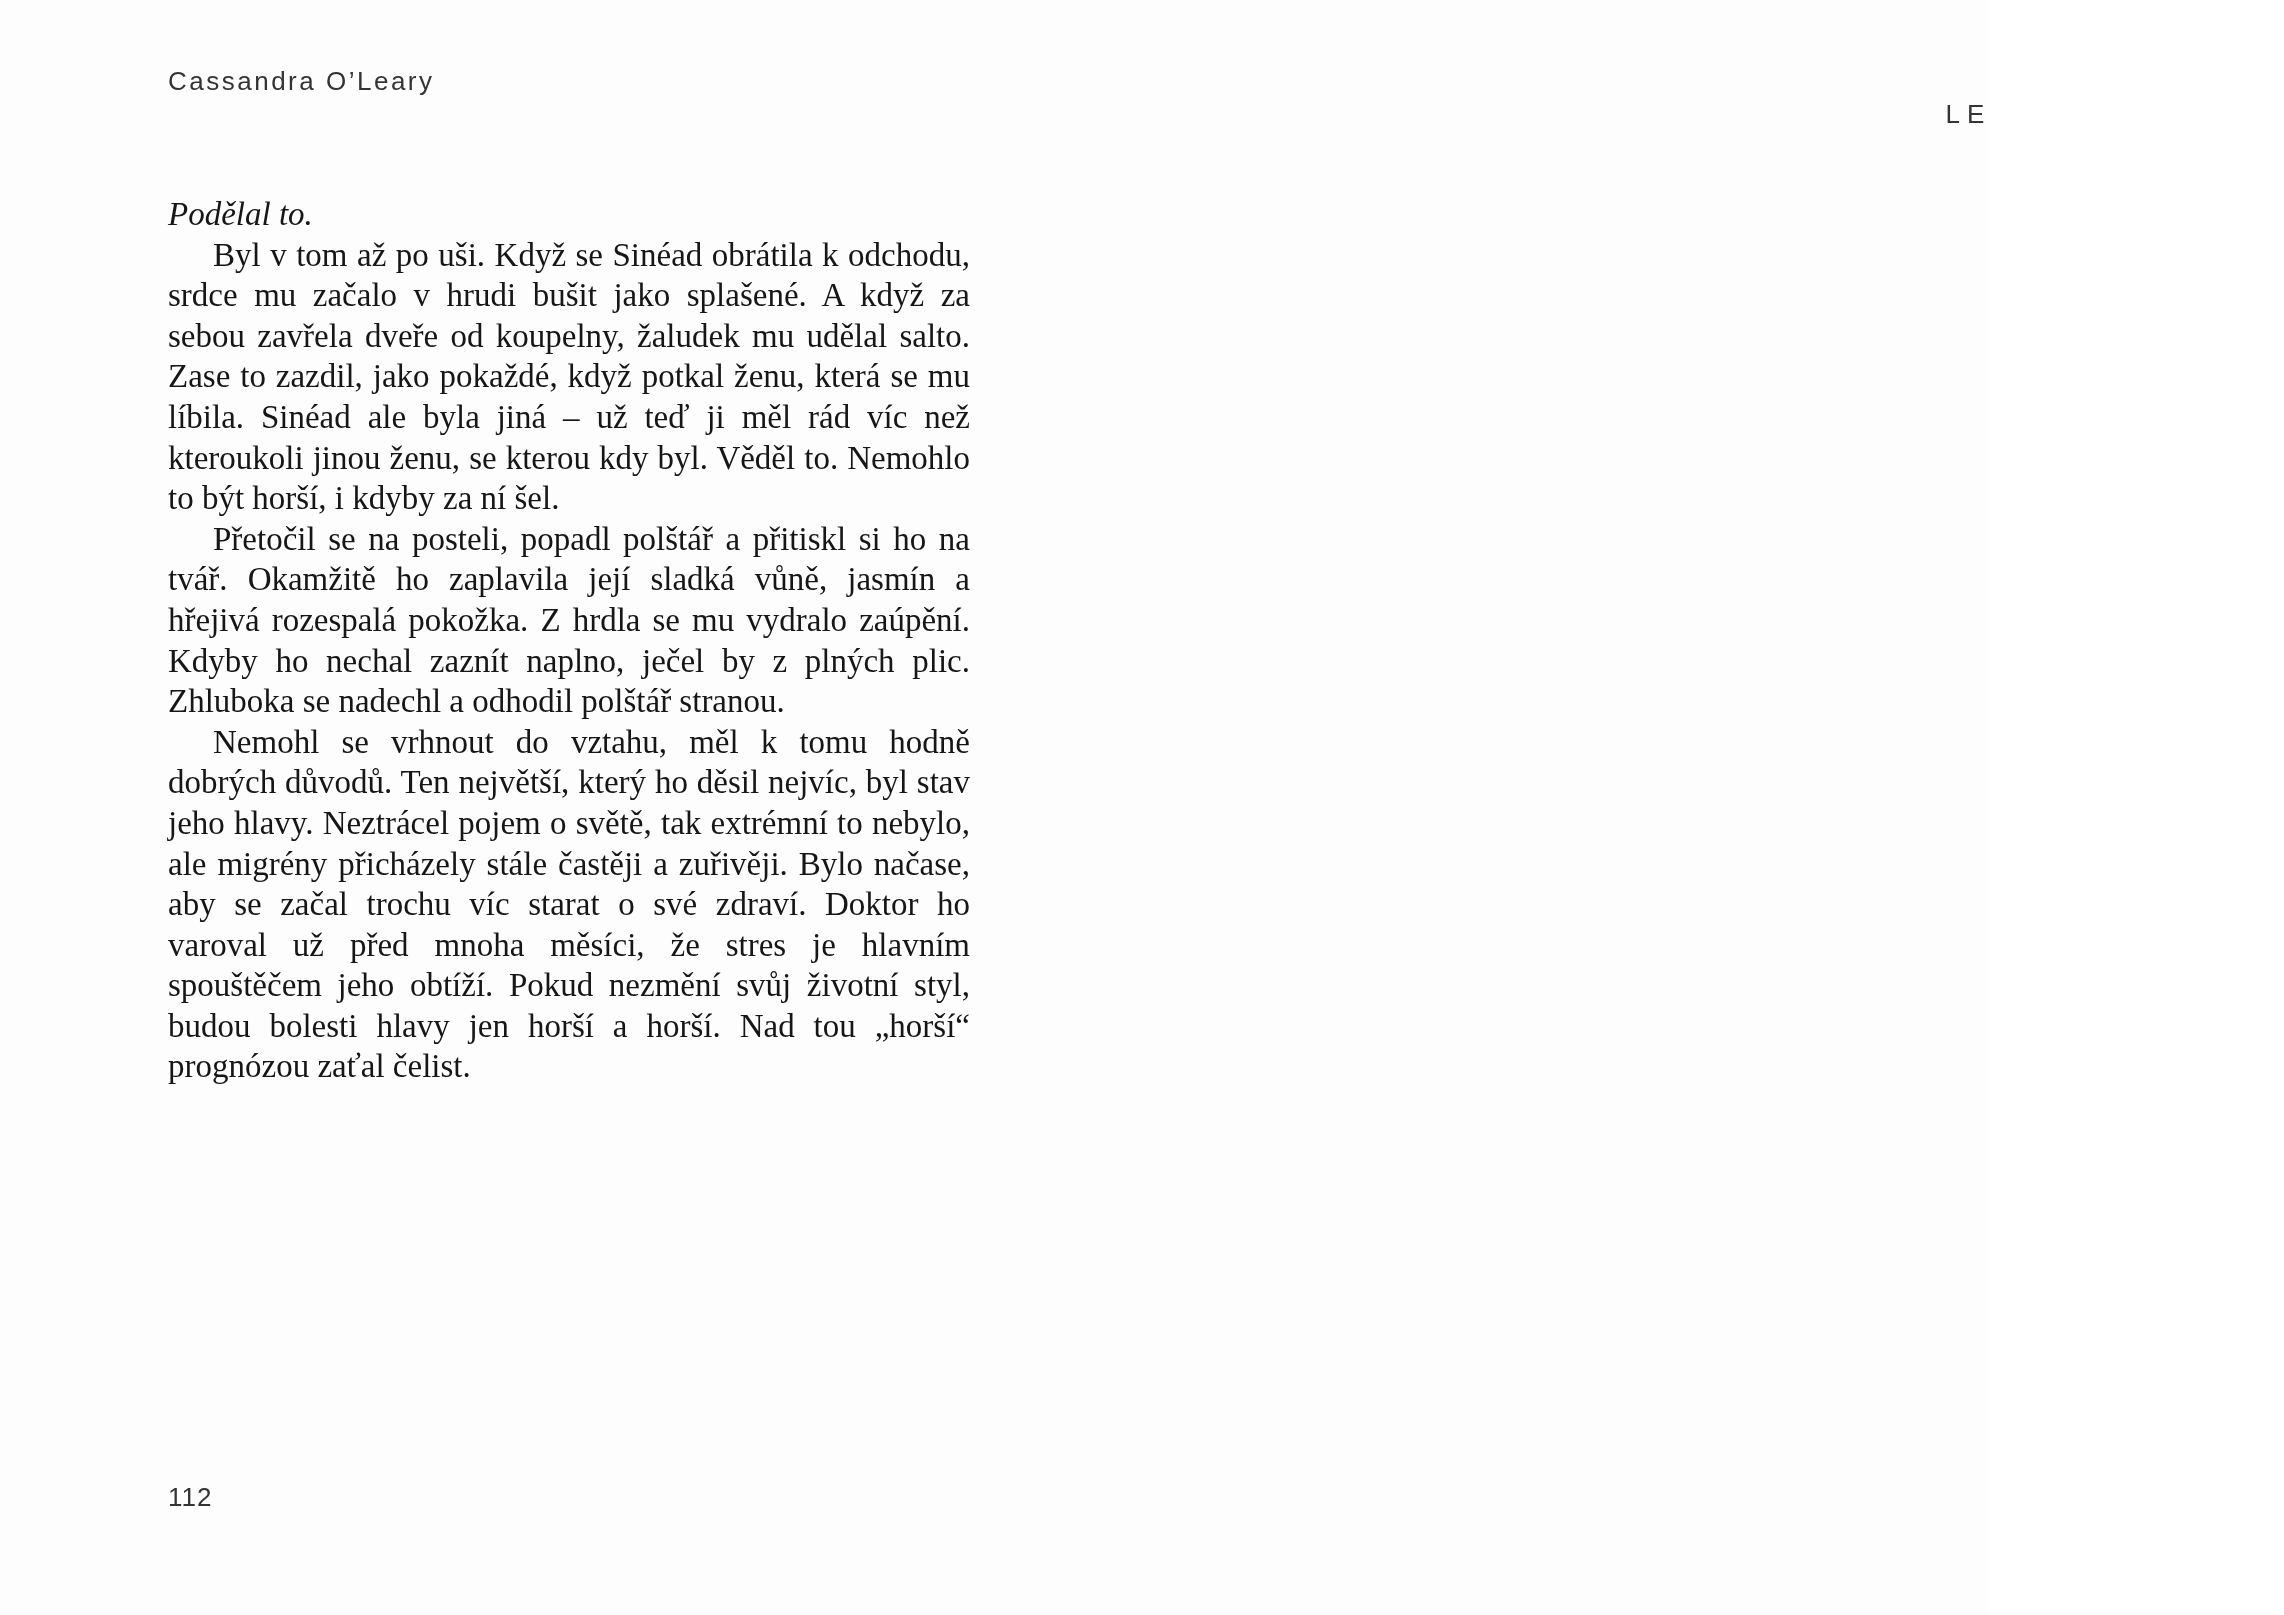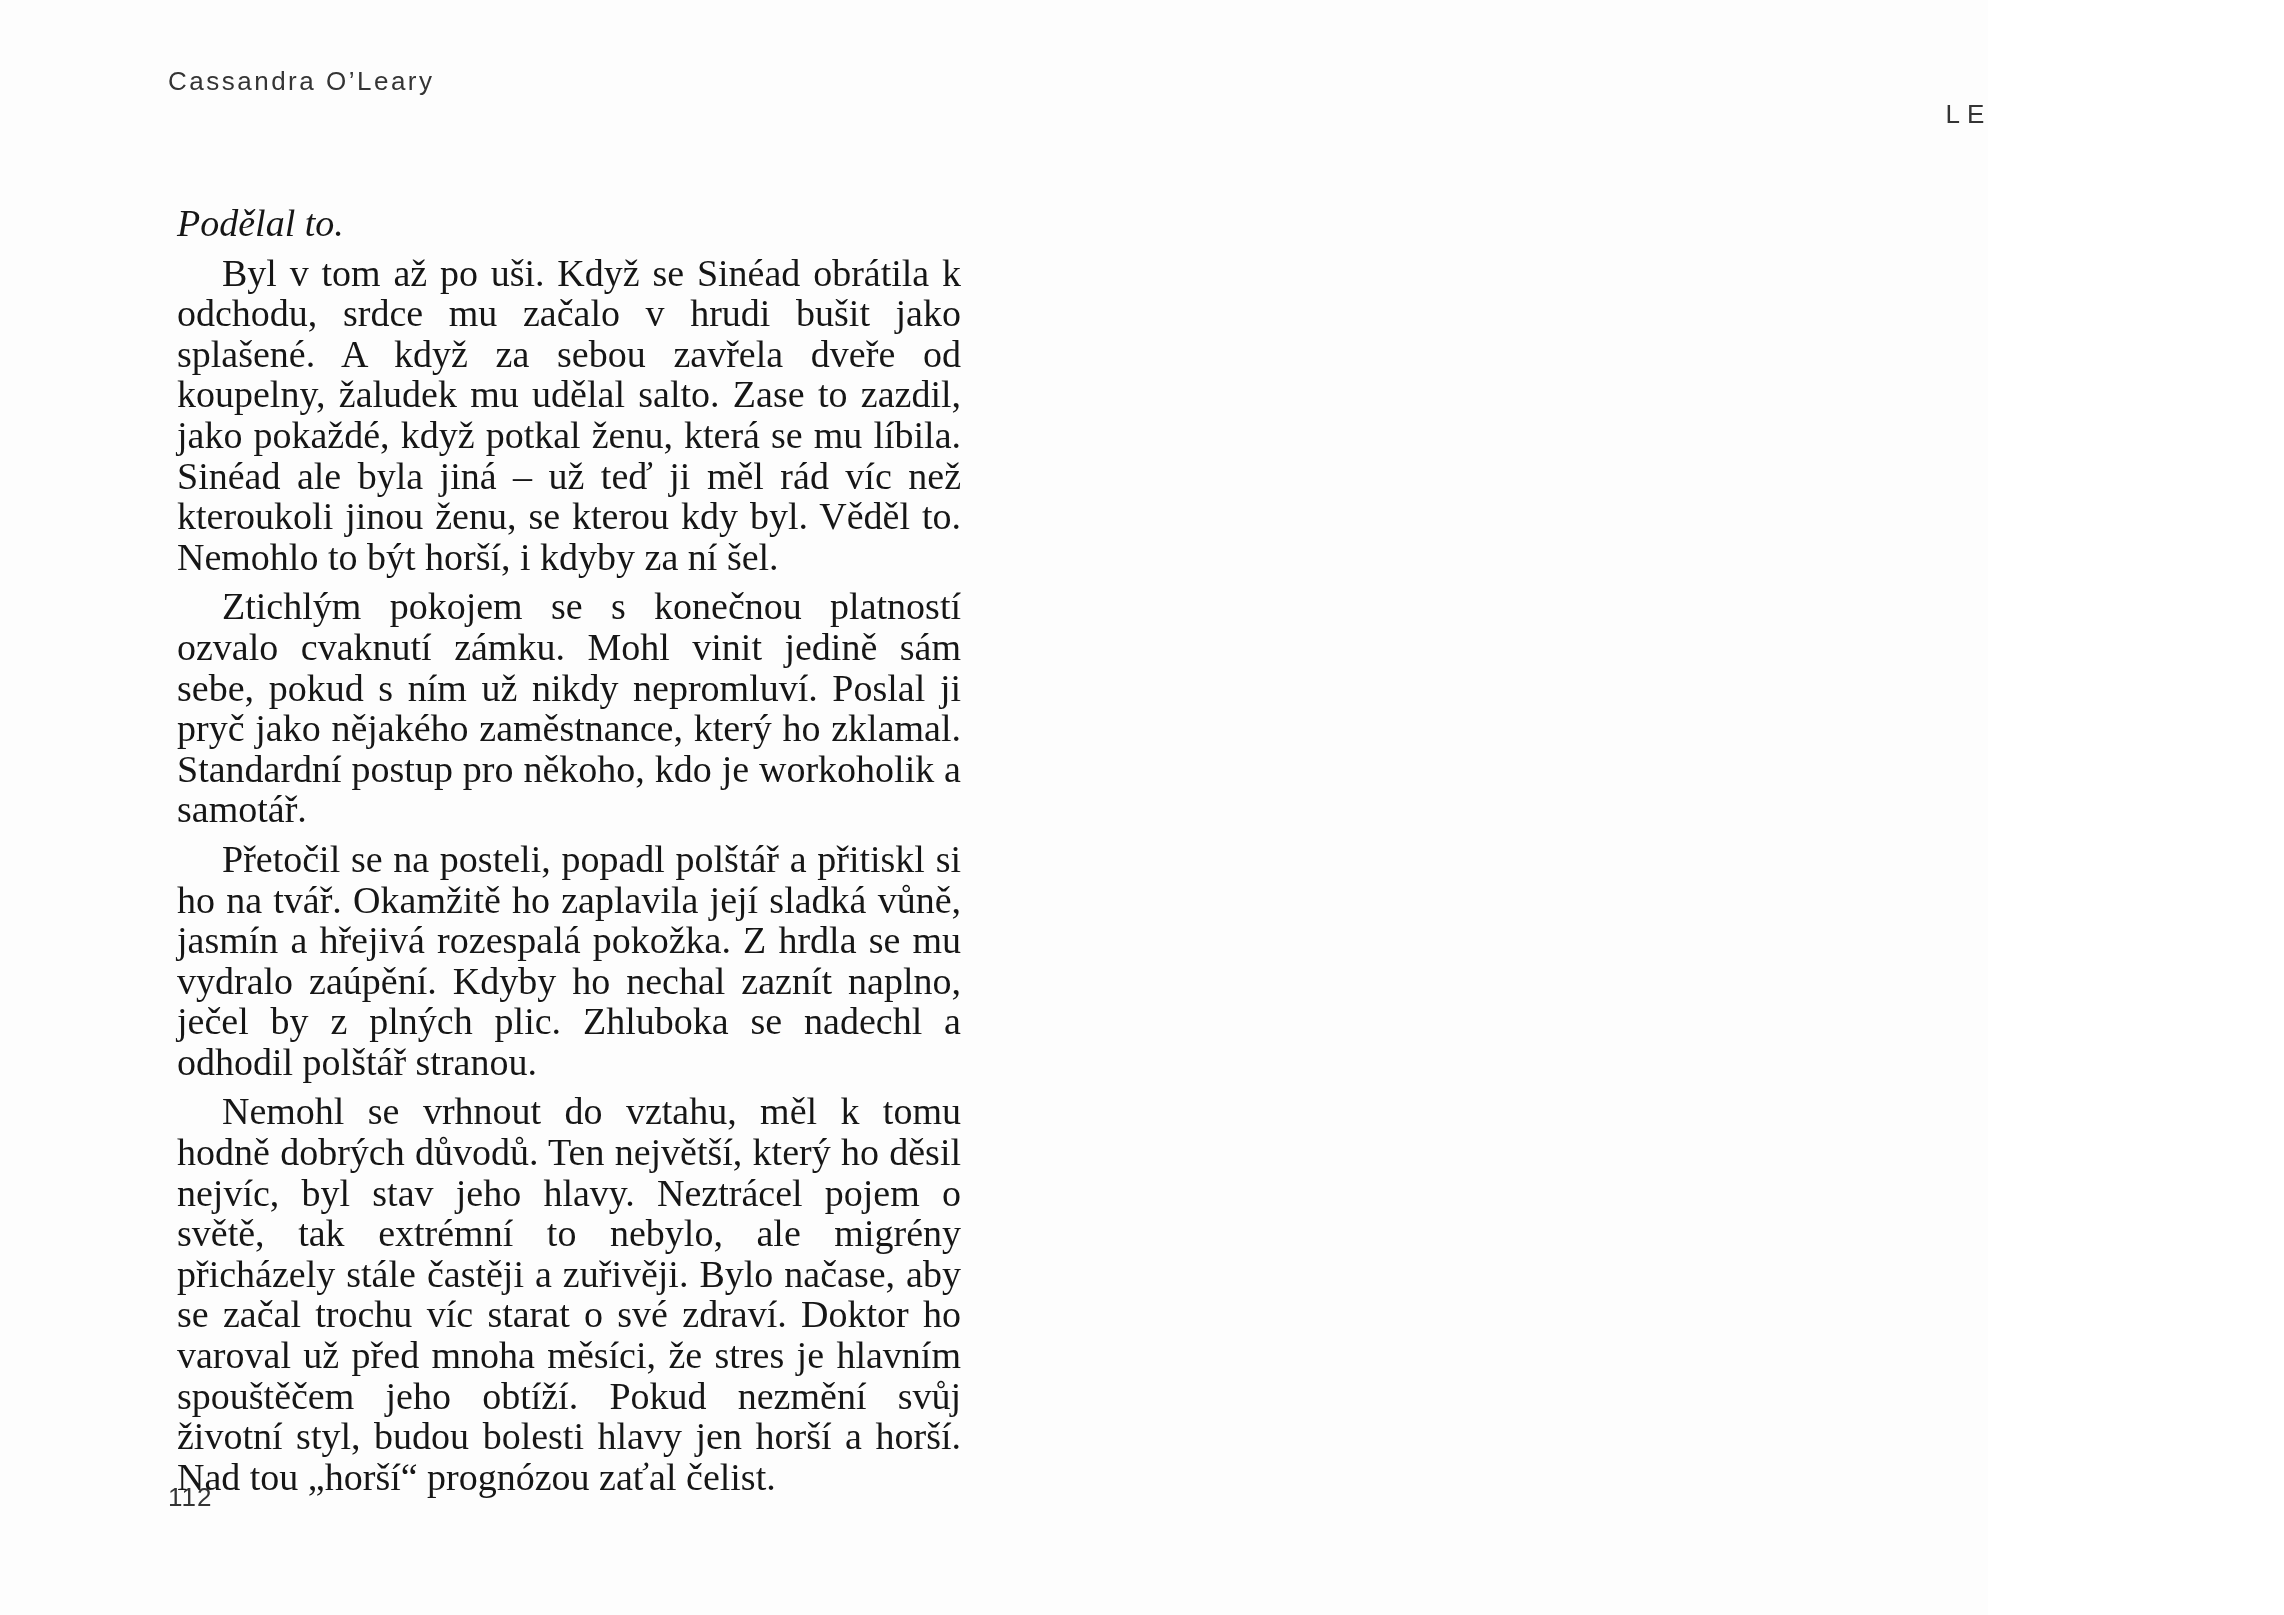--- a/index.html
+++ b/index.html
@@ -42,22 +42,22 @@
     letter-spacing: 7px;
   }
 
   .body-text {
     position: absolute;
     top: 194px;
   }
   .body-text.left-col  { left: 168px;  width: 802px; }
 
   .para {
-    margin: 9px;
-    font-size: 38px;
+    margin: 0;
+    font-size: 33px;
     line-height: 40.6px;
     text-align: justify;
     text-indent: 45px;
     color: var(--text-color, #161616);
   }
   .para.no-indent { text-indent: 0; }
   .para.italic    { font-style: italic; }
 
   .folio {
     position: absolute;
@@ -74,21 +74,20 @@
 </head>
 <body>
 
 <div class="spread" style="--page-bg: #fdfdfd; --text-color: #161616; --header-color: #343434;">
 
   <div class="page left">
     <div class="running-header author">Cassandra O’Leary</div>
     <div class="body-text left-col" id="left-body">
         <p class="para italic no-indent">Podělal to.</p>
         <p class="para">Byl v tom až po uši. Když se Sinéad obrátila k odchodu, srdce mu začalo v hrudi bušit jako splašené. A když za sebou zavřela dveře od koupelny, žaludek mu udělal salto. Zase to zazdil, jako pokaždé, když potkal ženu, která se mu líbila. Sinéad ale byla jiná – už teď ji měl rád víc než kteroukoli jinou ženu, se kterou kdy byl. Věděl to. Nemohlo to být horší, i kdyby za ní šel.</p>
-        <p class="para">Ztichlým pokojem se s konečnou platností ozvalo cvaknutí zámku. Mohl vinit jedině sám sebe, pokud s ním už nikdy nepromluví. Poslal ji pryč jako nějakého zaměstnance, který ho zklamal. Standardní postup pro někoho, kdo je workoholik a samotář.</p>
         <p class="para">Přetočil se na posteli, popadl polštář a přitiskl si ho na tvář. Okamžitě ho zaplavila její sladká vůně, jasmín a hřejivá rozespalá pokožka. Z hrdla se mu vydralo zaúpění. Kdyby ho nechal zaznít naplno, ječel by z plných plic. Zhluboka se nadechl a odhodil polštář stranou.</p>
         <p class="para">Nemohl se vrhnout do vztahu, měl k tomu hodně dobrých důvodů. Ten největší, který ho děsil nejvíc, byl stav jeho hlavy. Neztrácel pojem o světě, tak extrémní to nebylo, ale migrény přicházely stále častěji a zuřivěji. Bylo načase, aby se začal trochu víc starat o své zdraví. Doktor ho varoval už před mnoha měsíci, že stres je hlavním spouštěčem jeho obtíží. Pokud nezmění svůj životní styl, budou bolesti hlavy jen horší a horší. Nad tou „horší“ prognózou zaťal čelist.</p>
       </div>
     <div class="folio left-folio">112</div>
   </div>
 
   <div class="page right">
     <div class="running-header title">LETUŠKA</div>
 
     <div class="folio right-folio">113</div>

